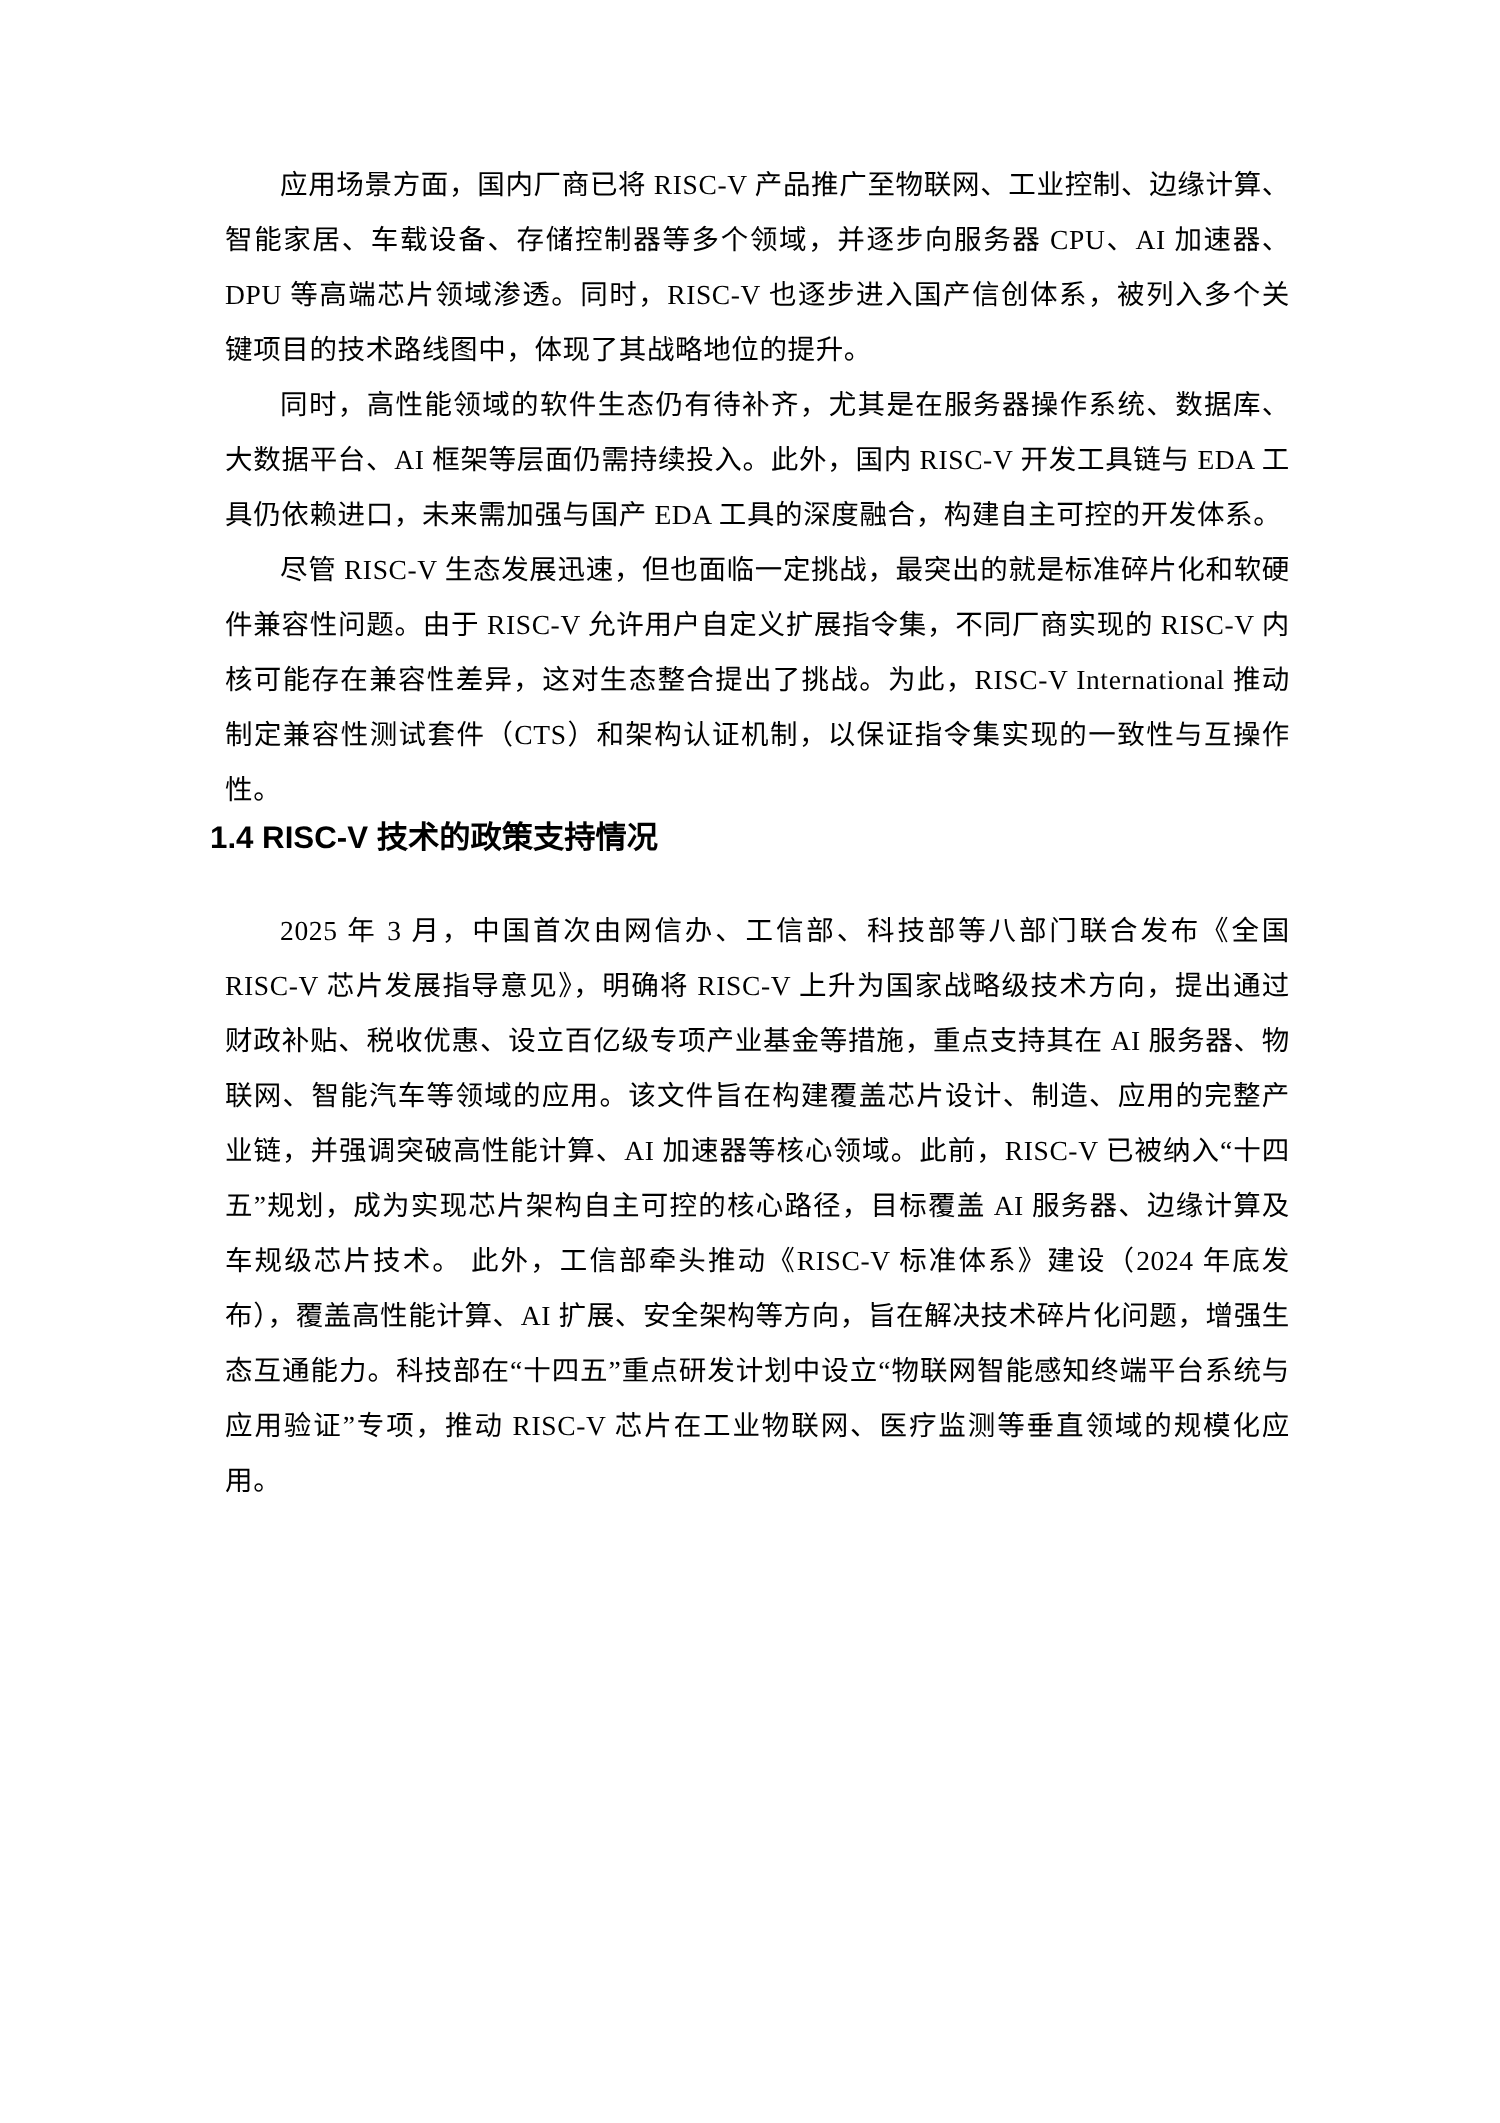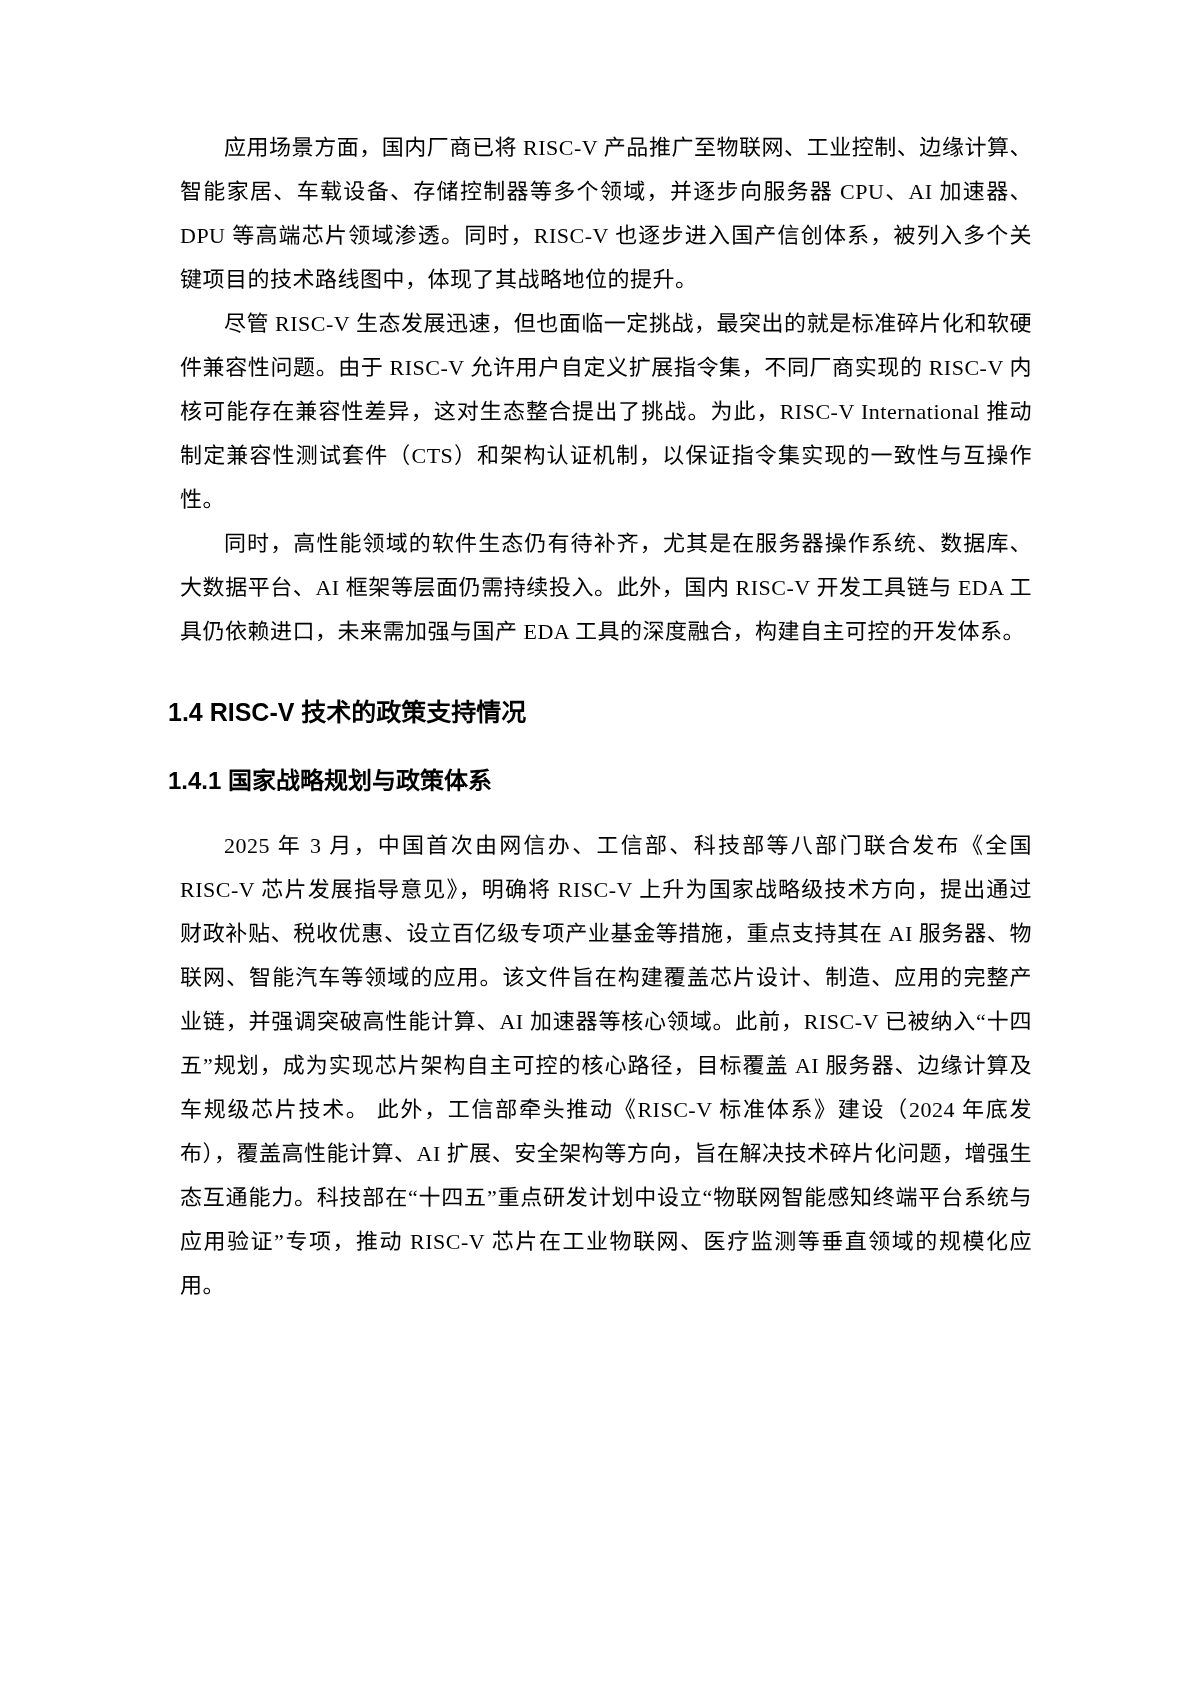--- a/index.html
+++ b/index.html
@@ -34,21 +34,20 @@
     color: #000000;
     letter-spacing: 0.5px;
     margin-left: 12px;
   }
 
   .heading-l2 {
     font-family: "Liberation Sans", "DejaVu Sans", sans-serif;
     font-weight: 700;
     font-size: 25px;
     line-height: 1.3;
-    margin-top: 42px;
     margin-bottom: 36px;
     color: #000000;
   }
 
   .heading-l3 {
     font-family: "Liberation Sans", "DejaVu Sans", sans-serif;
     font-weight: 700;
     font-size: 24px;
     line-height: 1.3;
     margin-top: 0;
@@ -57,25 +56,24 @@
   }
 </style>
 </head>
 <body>
 
 <div class="page">
   <div class="content">
 
     <p class="para">应用场景方面，国内厂商已将 RISC-V 产品推广至物联网、工业控制、边缘计算、智能家居、车载设备、存储控制器等多个领域，并逐步向服务器 CPU、AI 加速器、DPU 等高端芯片领域渗透。同时，RISC-V 也逐步进入国产信创体系，被列入多个关键项目的技术路线图中，体现了其战略地位的提升。</p>
 
+    <p class="para">同时，高性能领域的软件生态仍有待补齐，尤其是在服务器操作系统、数据库、大数据平台、AI 框架等层面仍需持续投入。此外，国内 RISC-V 开发工具链与 EDA 工具仍依赖进口，未来需加强与国产 EDA 工具的深度融合，构建自主可控的开发体系。</p>
+
     <p class="para">尽管 RISC-V 生态发展迅速，但也面临一定挑战，最突出的就是标准碎片化和软硬件兼容性问题。由于 RISC-V 允许用户自定义扩展指令集，不同厂商实现的 RISC-V 内核可能存在兼容性差异，这对生态整合提出了挑战。为此，RISC-V International 推动制定兼容性测试套件（CTS）和架构认证机制，以保证指令集实现的一致性与互操作性。</p>
-
-    <p class="para">同时，高性能领域的软件生态仍有待补齐，尤其是在服务器操作系统、数据库、大数据平台、AI 框架等层面仍需持续投入。此外，国内 RISC-V 开发工具链与 EDA 工具仍依赖进口，未来需加强与国产 EDA 工具的深度融合，构建自主可控的开发体系。</p>
 
     <h2 class="heading-l2">1.4 RISC-V 技术的政策支持情况</h2>
 
-    <h3 class="heading-l3">1.4.1 国家战略规划与政策体系</h3>
 
     <p class="para">2025 年 3 月，中国首次由网信办、工信部、科技部等八部门联合发布《全国 RISC-V 芯片发展指导意见》，明确将 RISC-V 上升为国家战略级技术方向，提出通过财政补贴、税收优惠、设立百亿级专项产业基金等措施，重点支持其在 AI 服务器、物联网、智能汽车等领域的应用。该文件旨在构建覆盖芯片设计、制造、应用的完整产业链，并强调突破高性能计算、AI 加速器等核心领域。此前，RISC-V 已被纳入“十四五”规划，成为实现芯片架构自主可控的核心路径，目标覆盖 AI 服务器、边缘计算及车规级芯片技术。 此外，工信部牵头推动《RISC-V 标准体系》建设（2024 年底发布），覆盖高性能计算、AI 扩展、安全架构等方向，旨在解决技术碎片化问题，增强生态互通能力。科技部在“十四五”重点研发计划中设立“物联网智能感知终端平台系统与应用验证”专项，推动 RISC-V 芯片在工业物联网、医疗监测等垂直领域的规模化应用。</p>
 
 
   </div>
 </div>
 
 </body></html>

